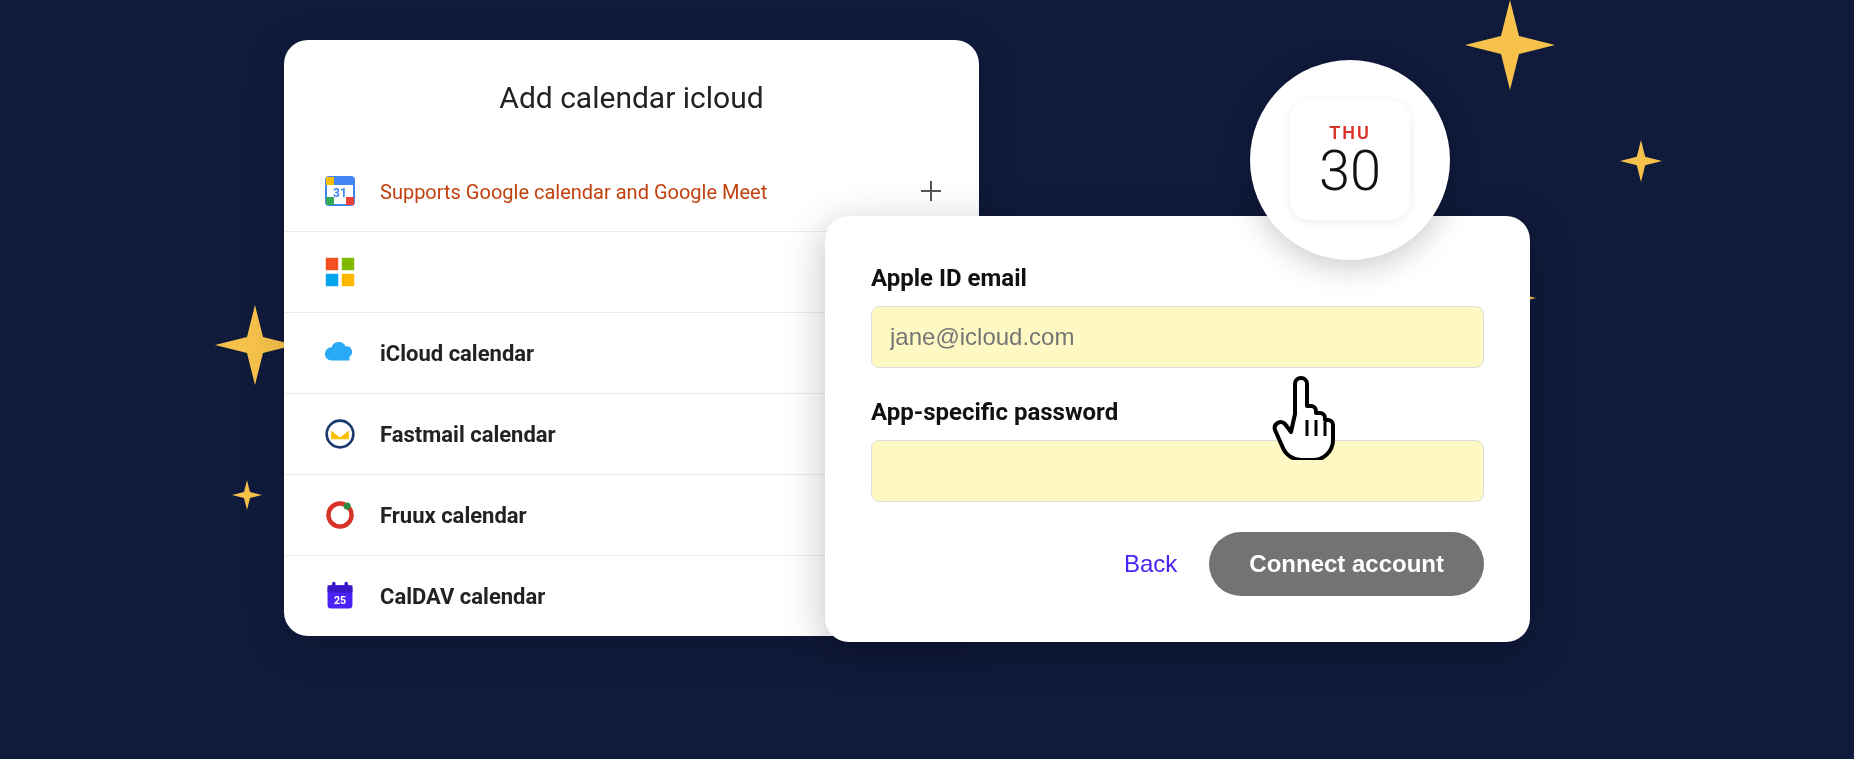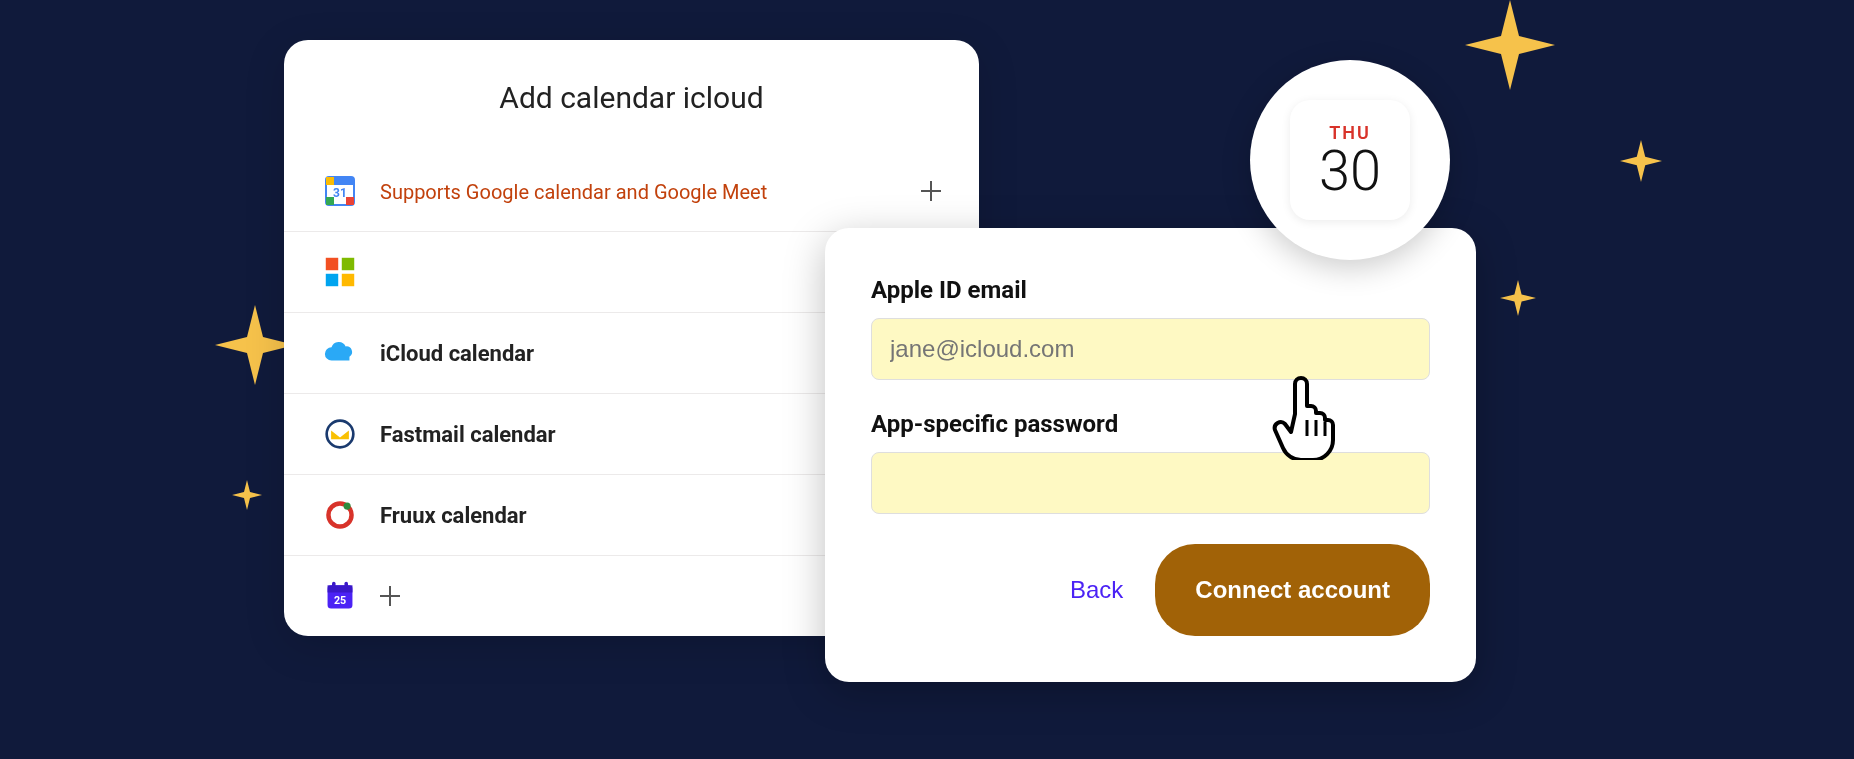--- a/index.html
+++ b/index.html
@@ -60,22 +60,22 @@
     content:''; position:absolute; background:#555;
     left:50%; top:50%; transform:translate(-50%,-50%);
   }
   .plus::before { width:20px; height:2px; }
   .plus::after  { width:2px; height:20px; }
 
   
   .dialog {
     position: absolute;
     left: 825px;
-    top: 228px;
-    width: 651px;
+    top: 216px;
+    width: 705px;
     background: #fff;
     border-radius: 24px;
     box-shadow: 0 10px 40px rgba(0,0,0,0.25);
     padding: 48px 46px 46px 46px;
   }
   .field-label {
     font-size: 24px;
     font-weight: 700;
     color: #111;
     margin-bottom: 14px;
@@ -100,27 +100,27 @@
     gap: 32px;
   }
   .back-link {
     color: #4b22f5;
     font-size: 24px;
     font-weight: 500;
     cursor:pointer;
     background:none; border:none;
   }
   .connect-btn {
-    background: #a16207;
+    background: #737373;
     color: #fff;
     font-size: 24px;
     font-weight: 700;
     border: none;
     border-radius: 40px;
-    padding: 32px 40px;
+    padding: 18px 40px;
     cursor: pointer;
   }
 
   
   .cal-badge {
     position: absolute;
     left: 1250px;
     top: 60px;
     width: 200px; height:200px;
     border-radius: 50%;
@@ -243,20 +243,23 @@
   <div class="provider-item">
     <div class="provider-icon">
       <svg viewBox="0 0 36 36" width="32" height="32">
         <rect x="4" y="6" width="28" height="26" rx="4" fill="#4b22f5"></rect>
         <rect x="4" y="6" width="28" height="8" fill="#3a18c8"></rect>
         <rect x="9" y="2" width="4" height="8" rx="2" fill="#3a18c8"></rect>
         <rect x="23" y="2" width="4" height="8" rx="2" fill="#3a18c8"></rect>
         <text x="18" y="27" font-size="12" text-anchor="middle" fill="#fff" font-weight="700">25</text>
       </svg>
     </div>
+    <div class="provider-text">
+      <div class="provider-name">CalDAV calendar</div>
+    </div>
     <div class="plus"></div>
   </div>
 </div>
 
 <div class="dialog">
   <div class="field-block">
     <label class="field-label">Apple ID email</label>
     <input class="field-input" type="text" placeholder="jane@icloud.com" style="">
   </div>
   <div class="field-block">

